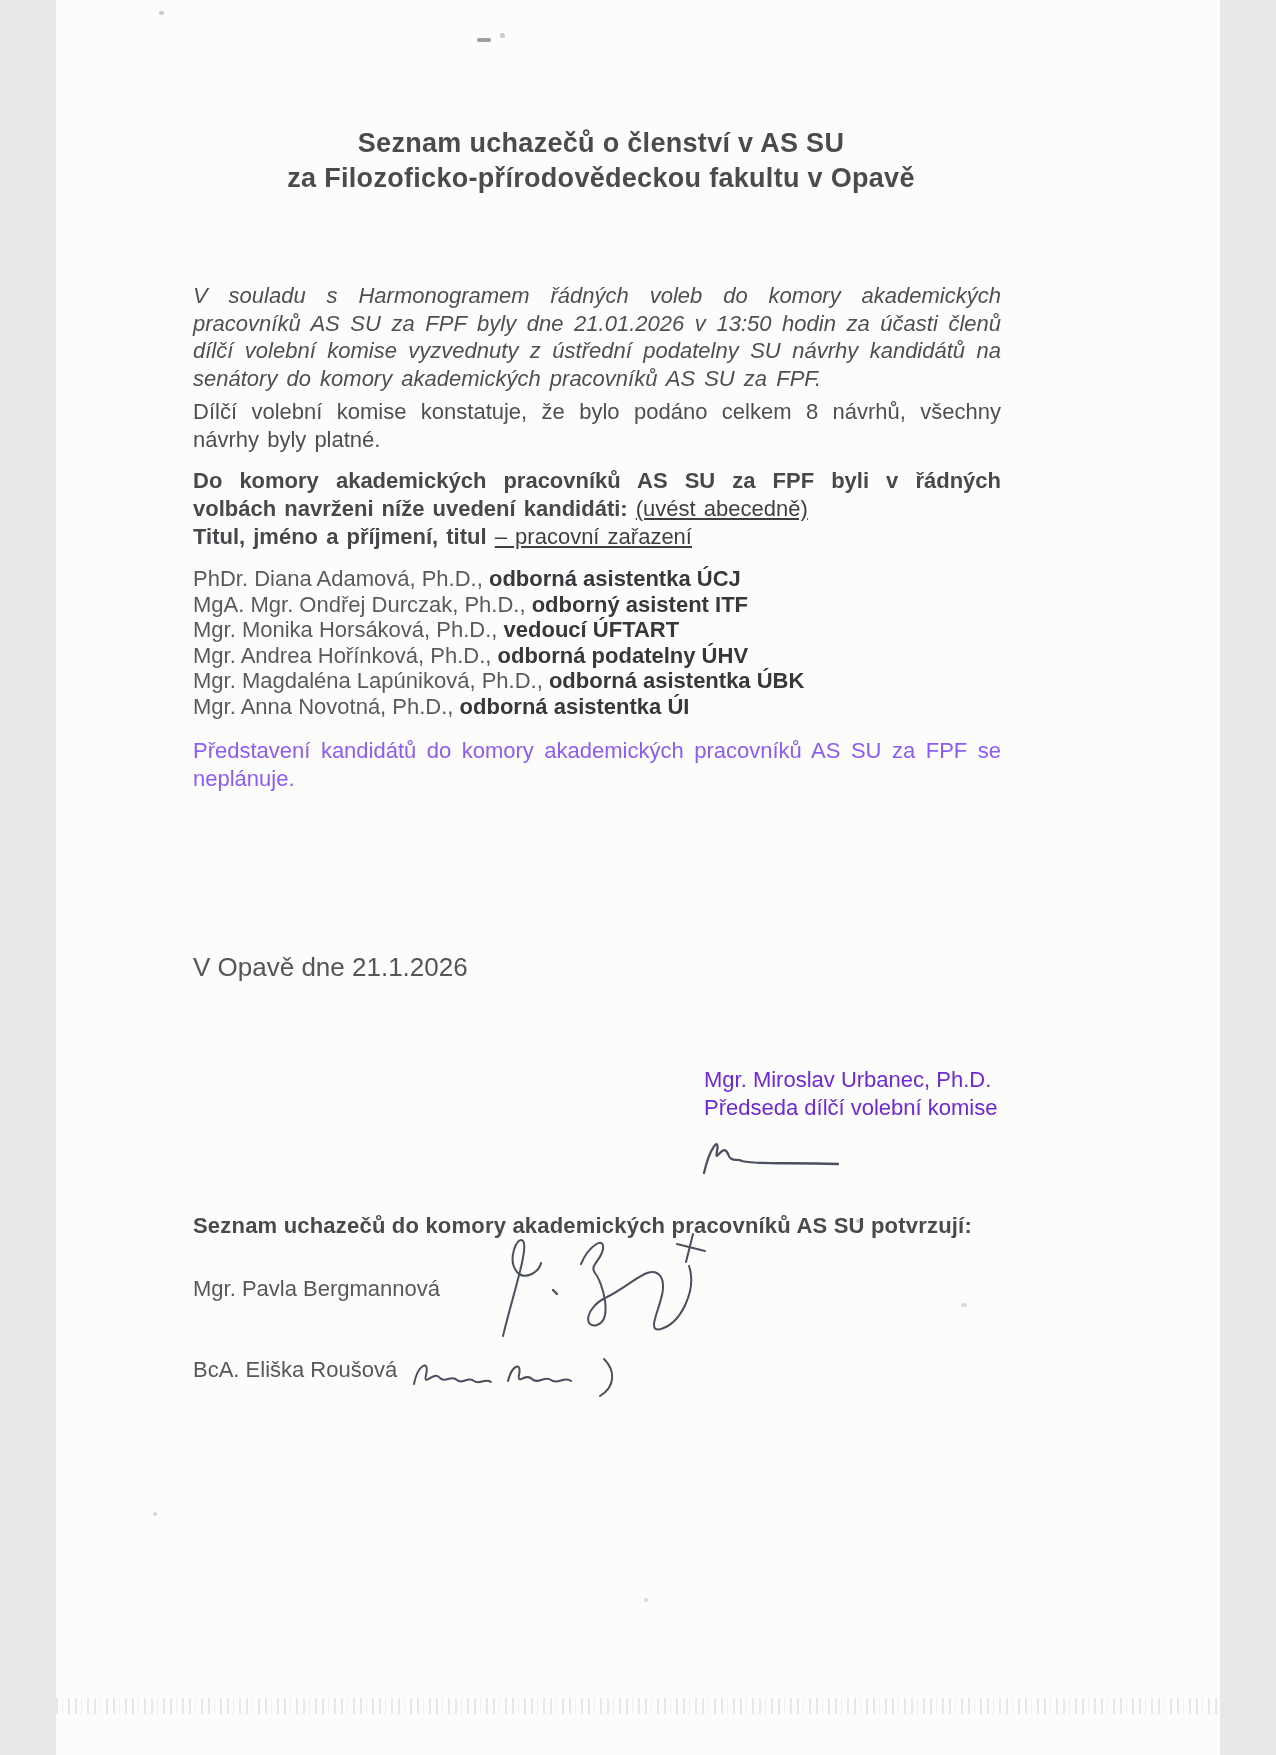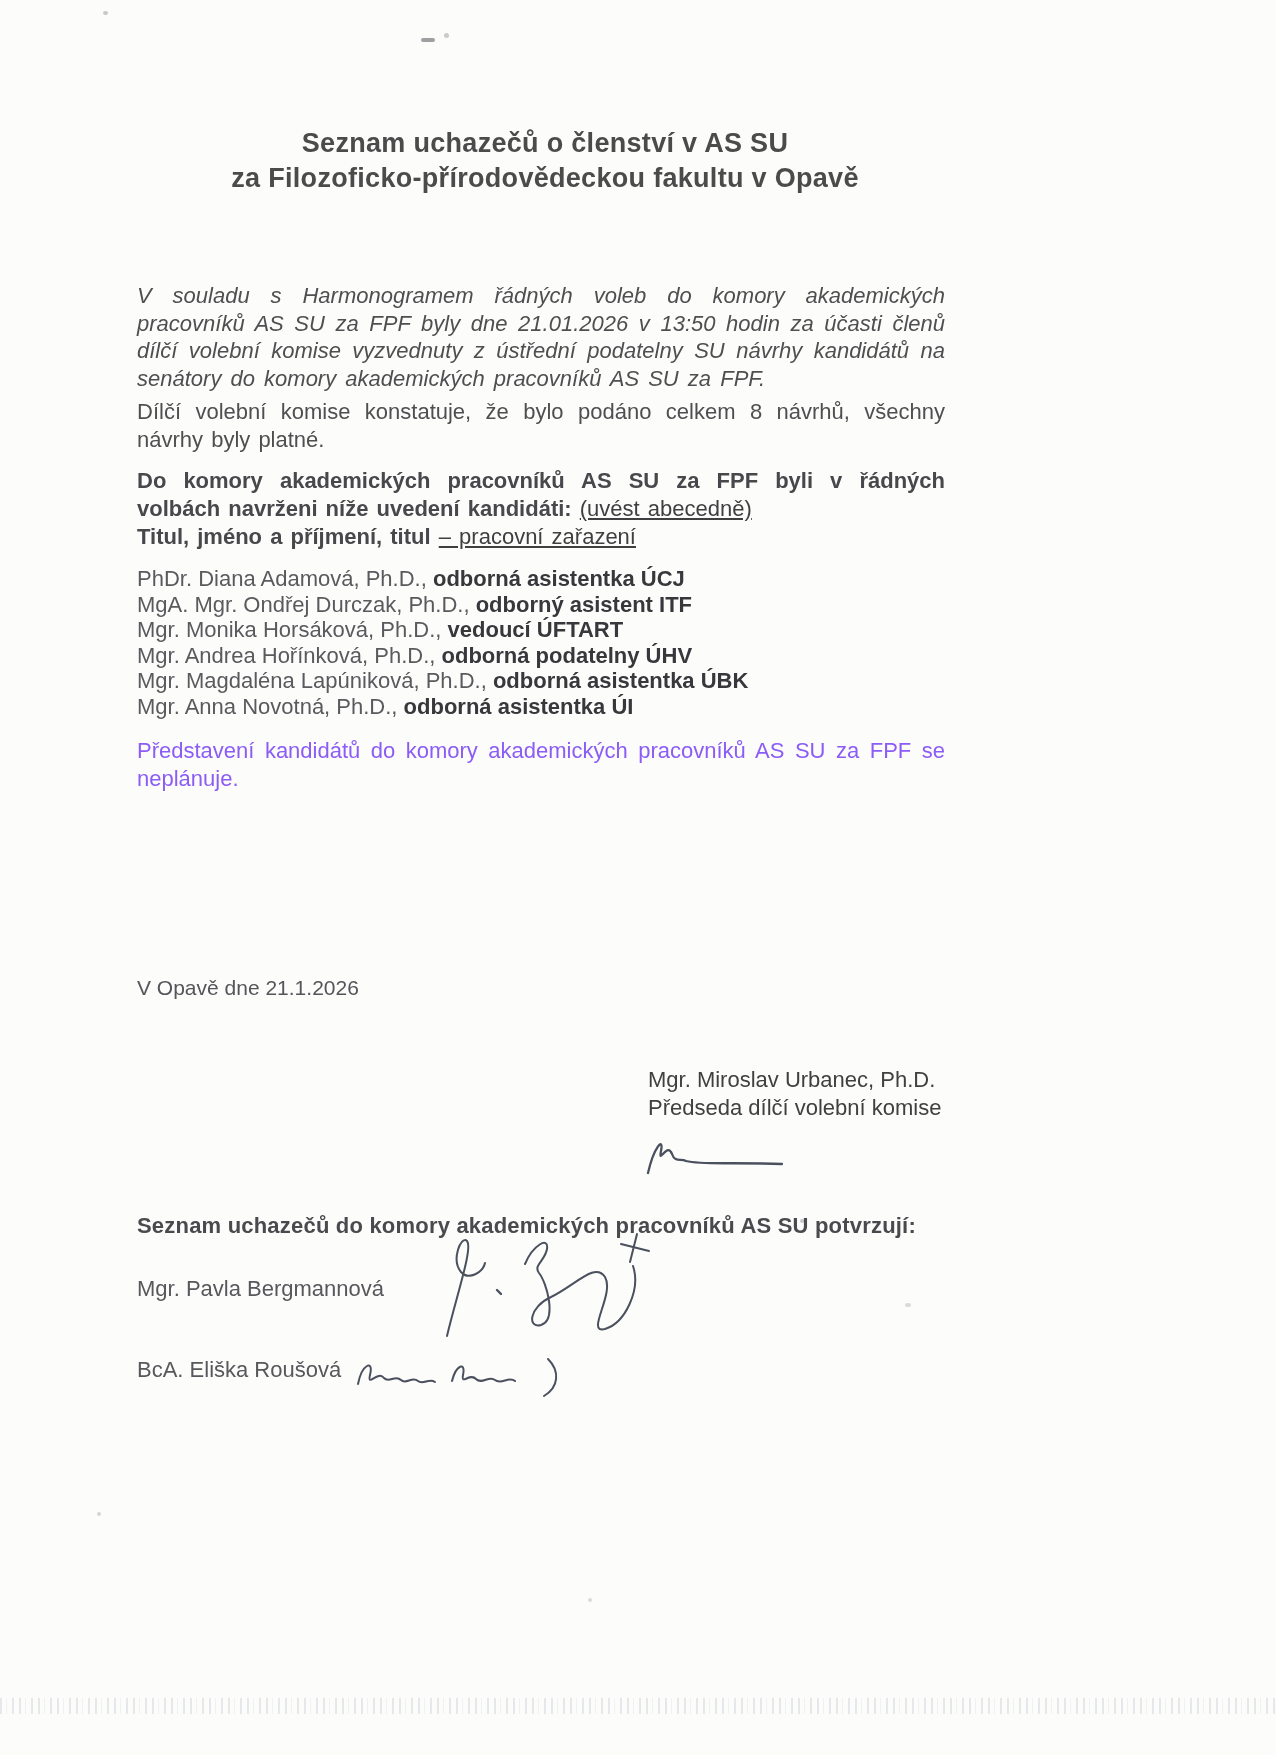--- a/index.html
+++ b/index.html
@@ -1,18 +1,18 @@
 <!DOCTYPE html>
 <html><head>
 <meta charset="utf-8">
 <style>
   html,body{margin:0;padding:0;background:#e8e8e8;}
   .page{
     position:relative;
-    width:1276px;height:1755px;
+    width:1164px;height:1755px;
     background:#fcfcfb;
     margin:0 auto;
     overflow:hidden;
     font-family:"Liberation Sans", sans-serif;
     color:#4e4e4e;
   }
   .abs{position:absolute;}
   .title-block{
     left:140px;top:126px;width:810px;
     text-align:center;
@@ -30,22 +30,22 @@
   .p1{top:282px;word-spacing:3px;font-style:italic;}
   .p2{top:398px;word-spacing:2px;}
   .p3{top:467px;font-weight:700;color:#48484c;word-spacing:2px;}
   .p3 .note{font-weight:400;color:#3f3f41;text-decoration:underline;}
   .p3-format{display:block;margin-top:1px;}
   .p3-format .note{font-weight:400;}
   .p4{top:737px;word-spacing:4px;color:#8b5cf6;}
   .cand-list{left:137px;top:566px;width:808px;font-size:22px;line-height:25.6px;}
   .cand{white-space:nowrap;color:#5a5a5e;}
   .cand b{color:#38383c;font-weight:700;}
-  .date-line{left:137px;top:976px;font-size:21px;color:#55555a;}
-  .chair-block{left:648px;top:1066px;font-size:22px;line-height:28px;color:#404040;}
+  .date-line{left:137px;top:952px;font-size:26px;color:#55555a;}
+  .chair-block{left:648px;top:1066px;font-size:22px;line-height:28px;color:#6d28d9;}
   .confirm-heading{
     left:137px;top:1213px;width:900px;
     font-size:22px;font-weight:700;color:#4a4a4e;
     letter-spacing:.2px;
   }
   .confirmer{font-size:22px;color:#57575c;}
   .c1{left:137px;top:1276px;}
   .c2{left:137px;top:1357px;}
   .sig{pointer-events:none;}
   .sig path{fill:none;stroke:#4b505e;stroke-linecap:round;stroke-linejoin:round;}

